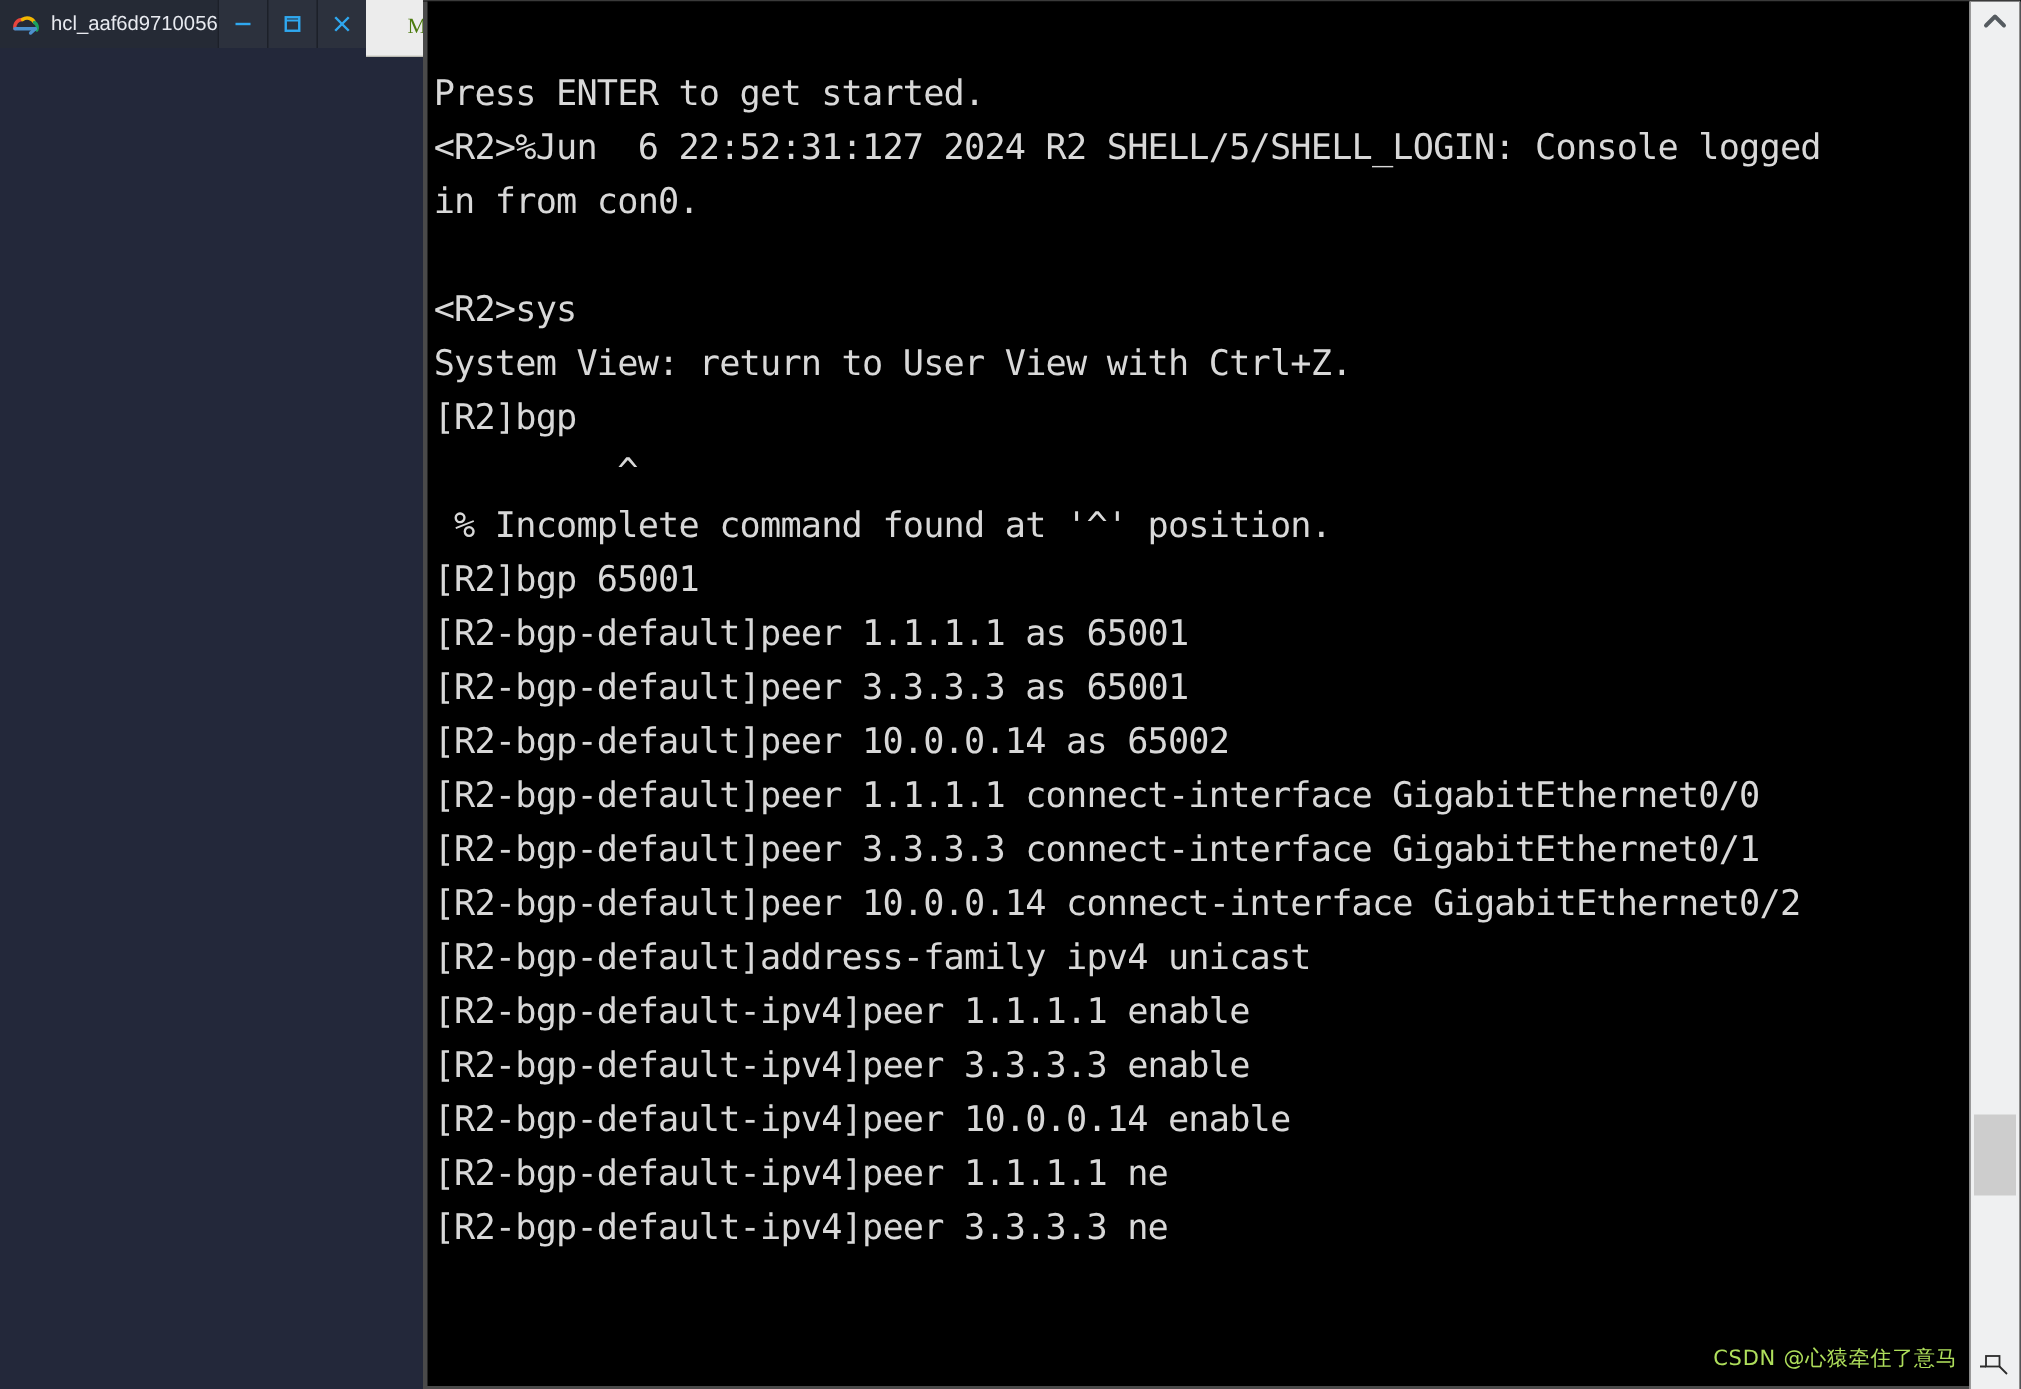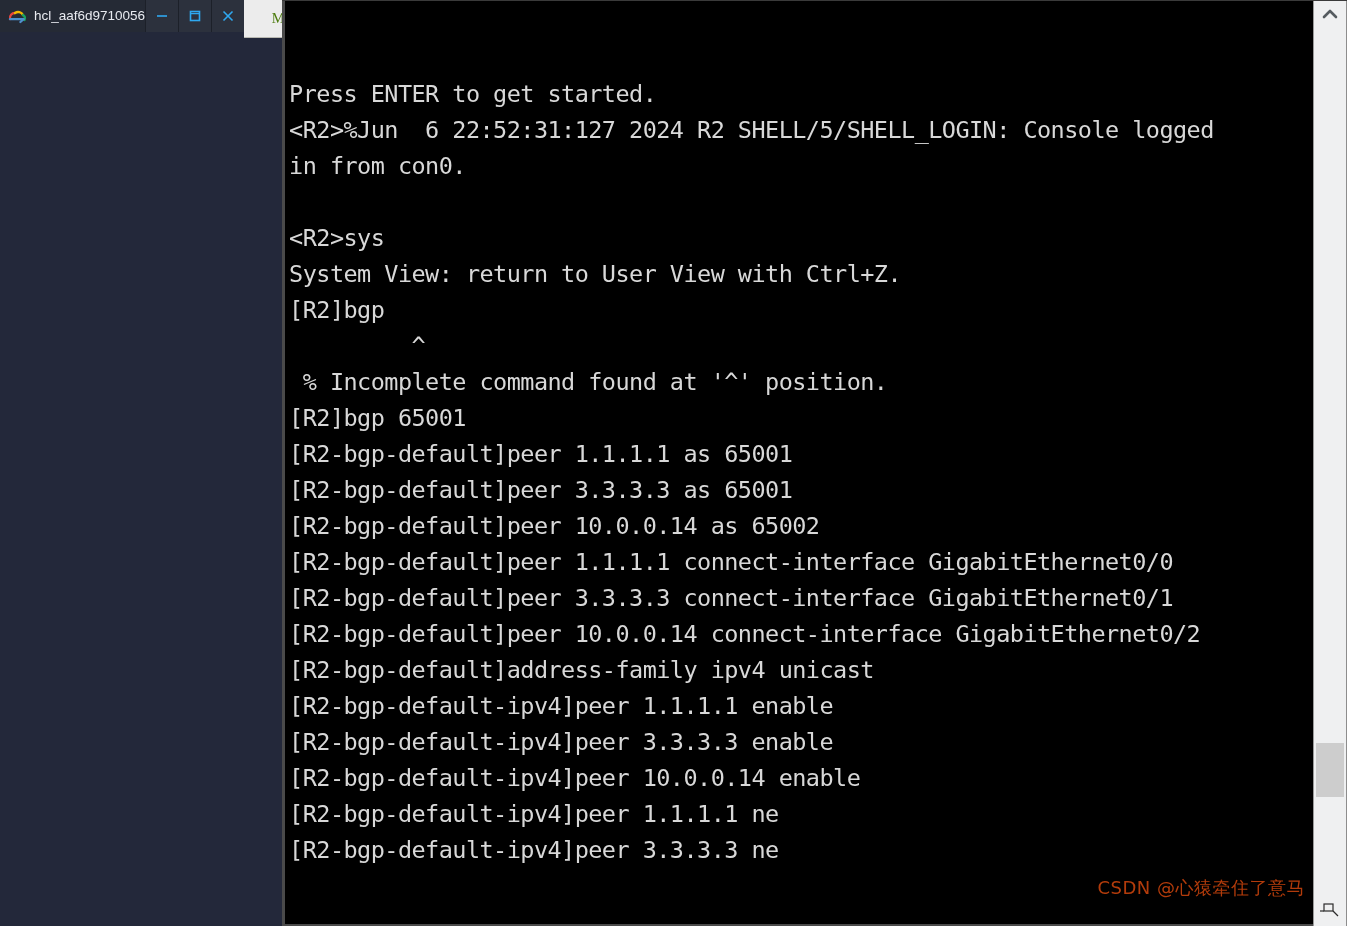--- a/index.html
+++ b/index.html
@@ -140,32 +140,31 @@
     position: absolute;
     top: 0; left: 0; right: 0; bottom: 0;
     padding: 43px 0 0 4px;
     color: #d8d8d8;
     font-family: "DejaVu Sans Mono", monospace;
     font-size: 23.5px;
     line-height: 36px;
     white-space: pre;
     letter-spacing: -0.55px;
     overflow: hidden;
-    margin-top: 32px;
   }
   .term-line { height: 36px; }
 
   
   .watermark {
     position: absolute;
     right: 8px;
-    bottom: 24px;
-    color: #c2410c;
+    bottom: 9px;
+    color: #bef264;
     font-family: "DejaVu Sans", sans-serif;
-    font-size: 18px;
+    font-size: 14px;
     letter-spacing: 0.5px;
     opacity: 0.92;
     pointer-events: none;
     white-space: nowrap;
   }
 
   
   .scrollbar {
     flex: 0 0 34px;
     width: 34px;

